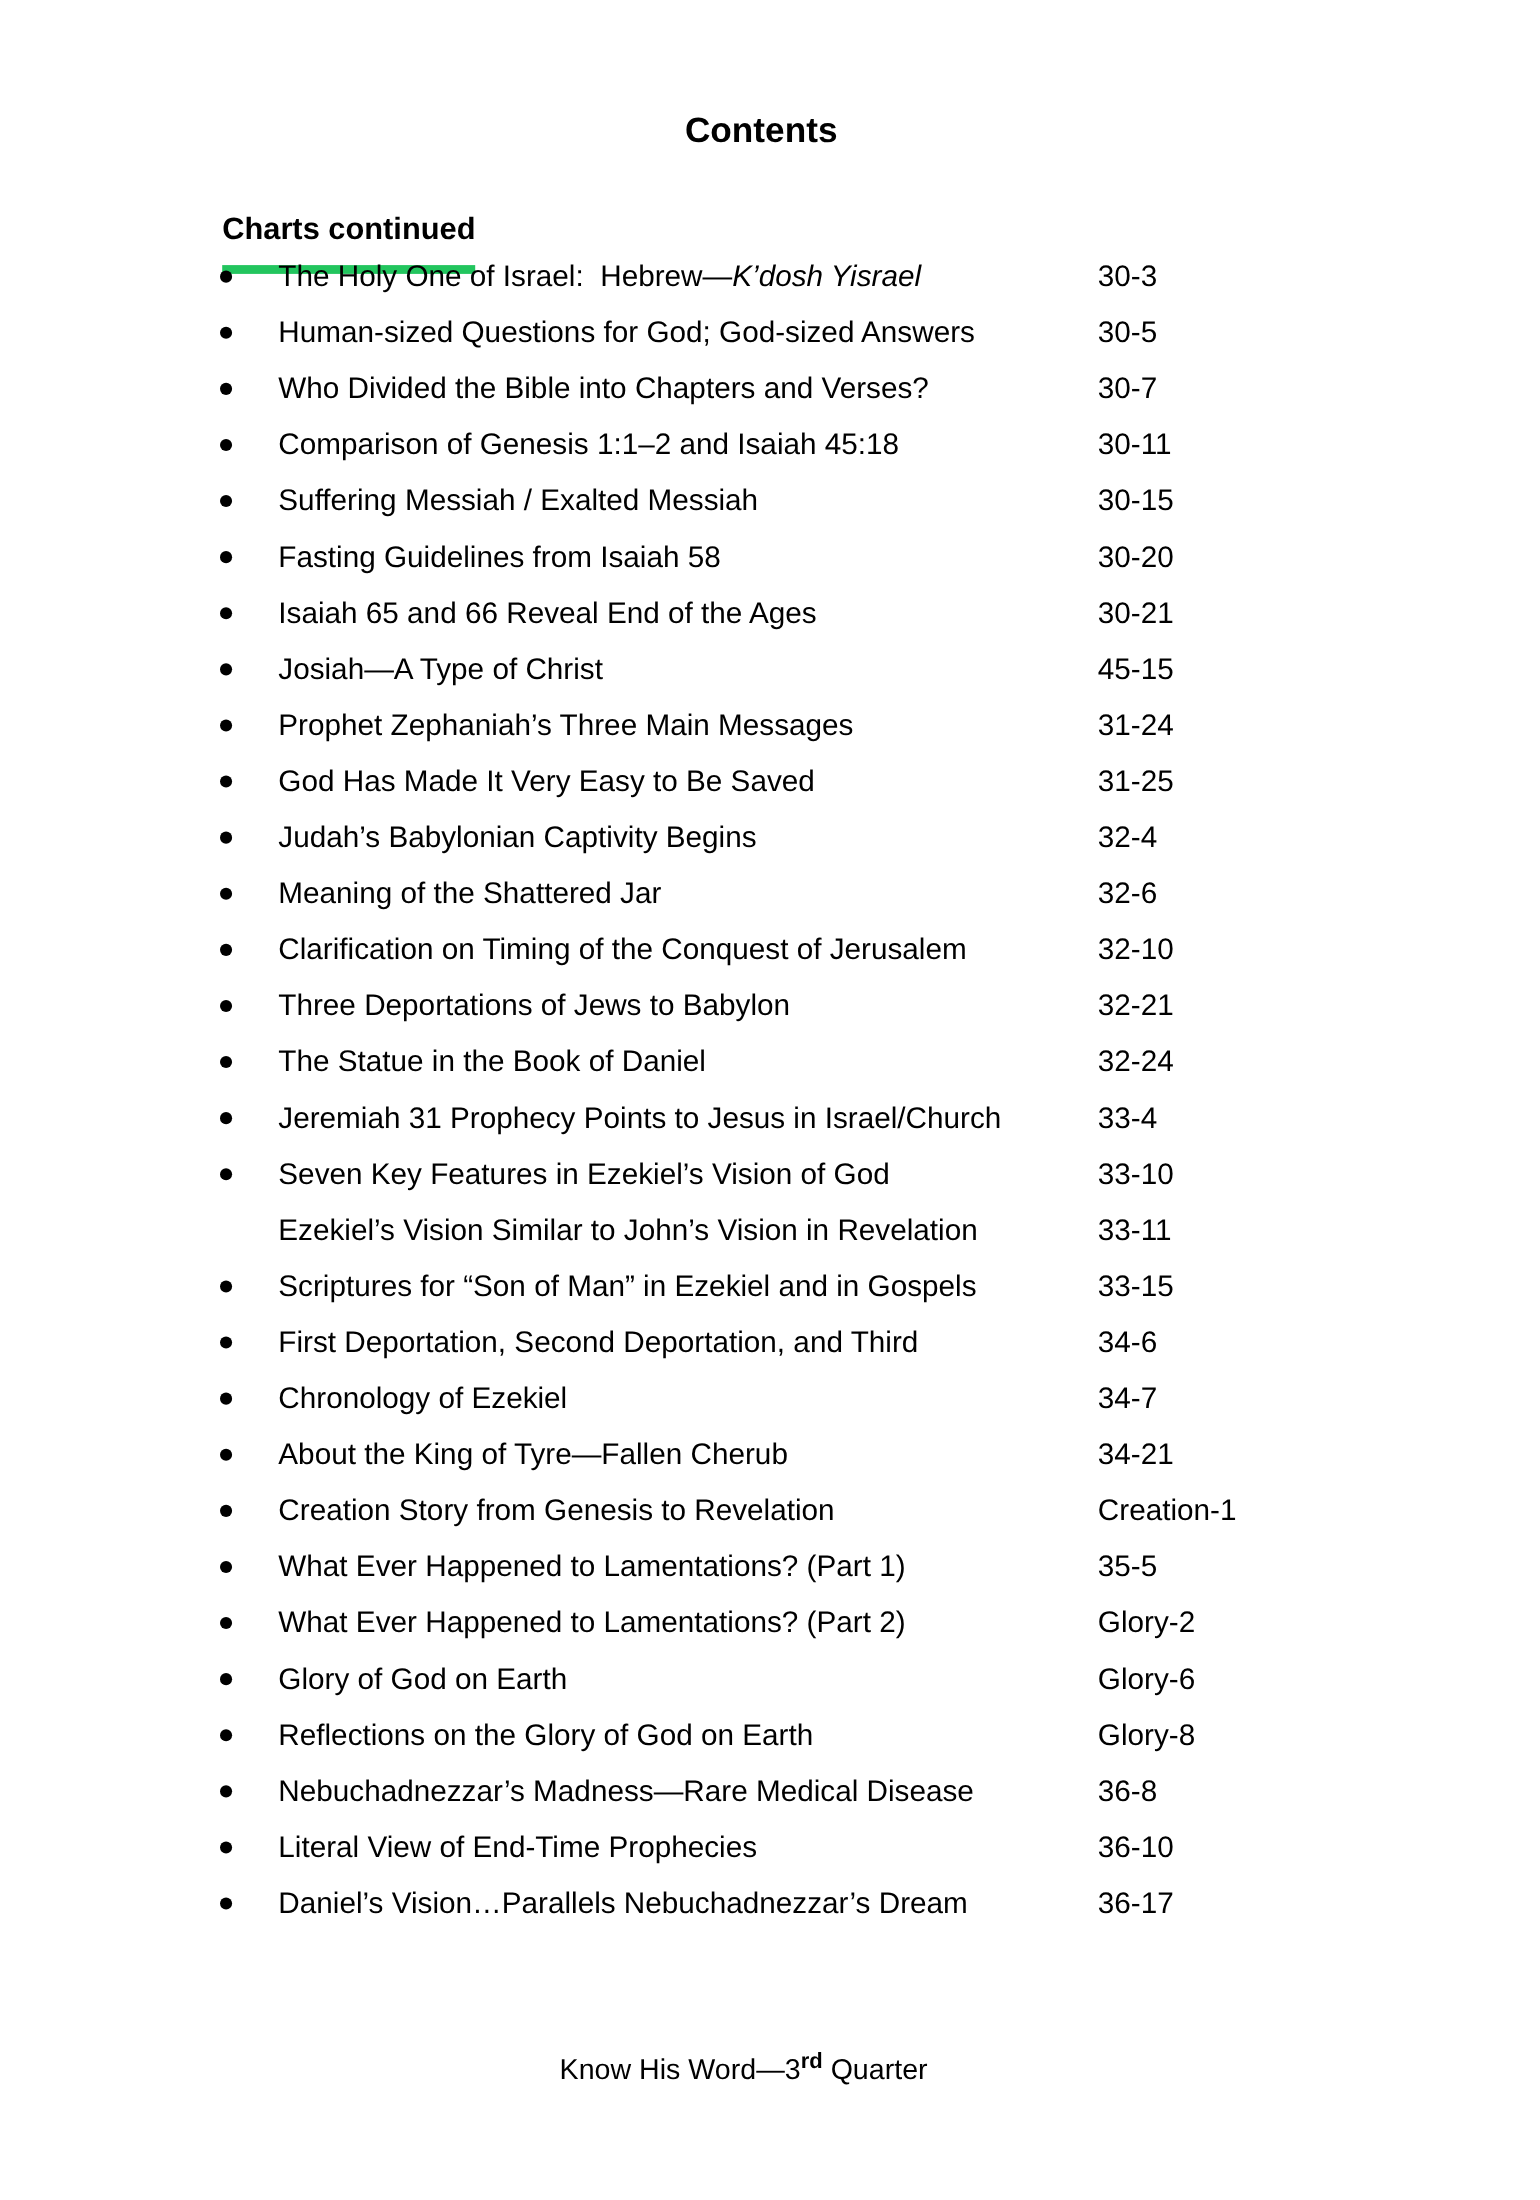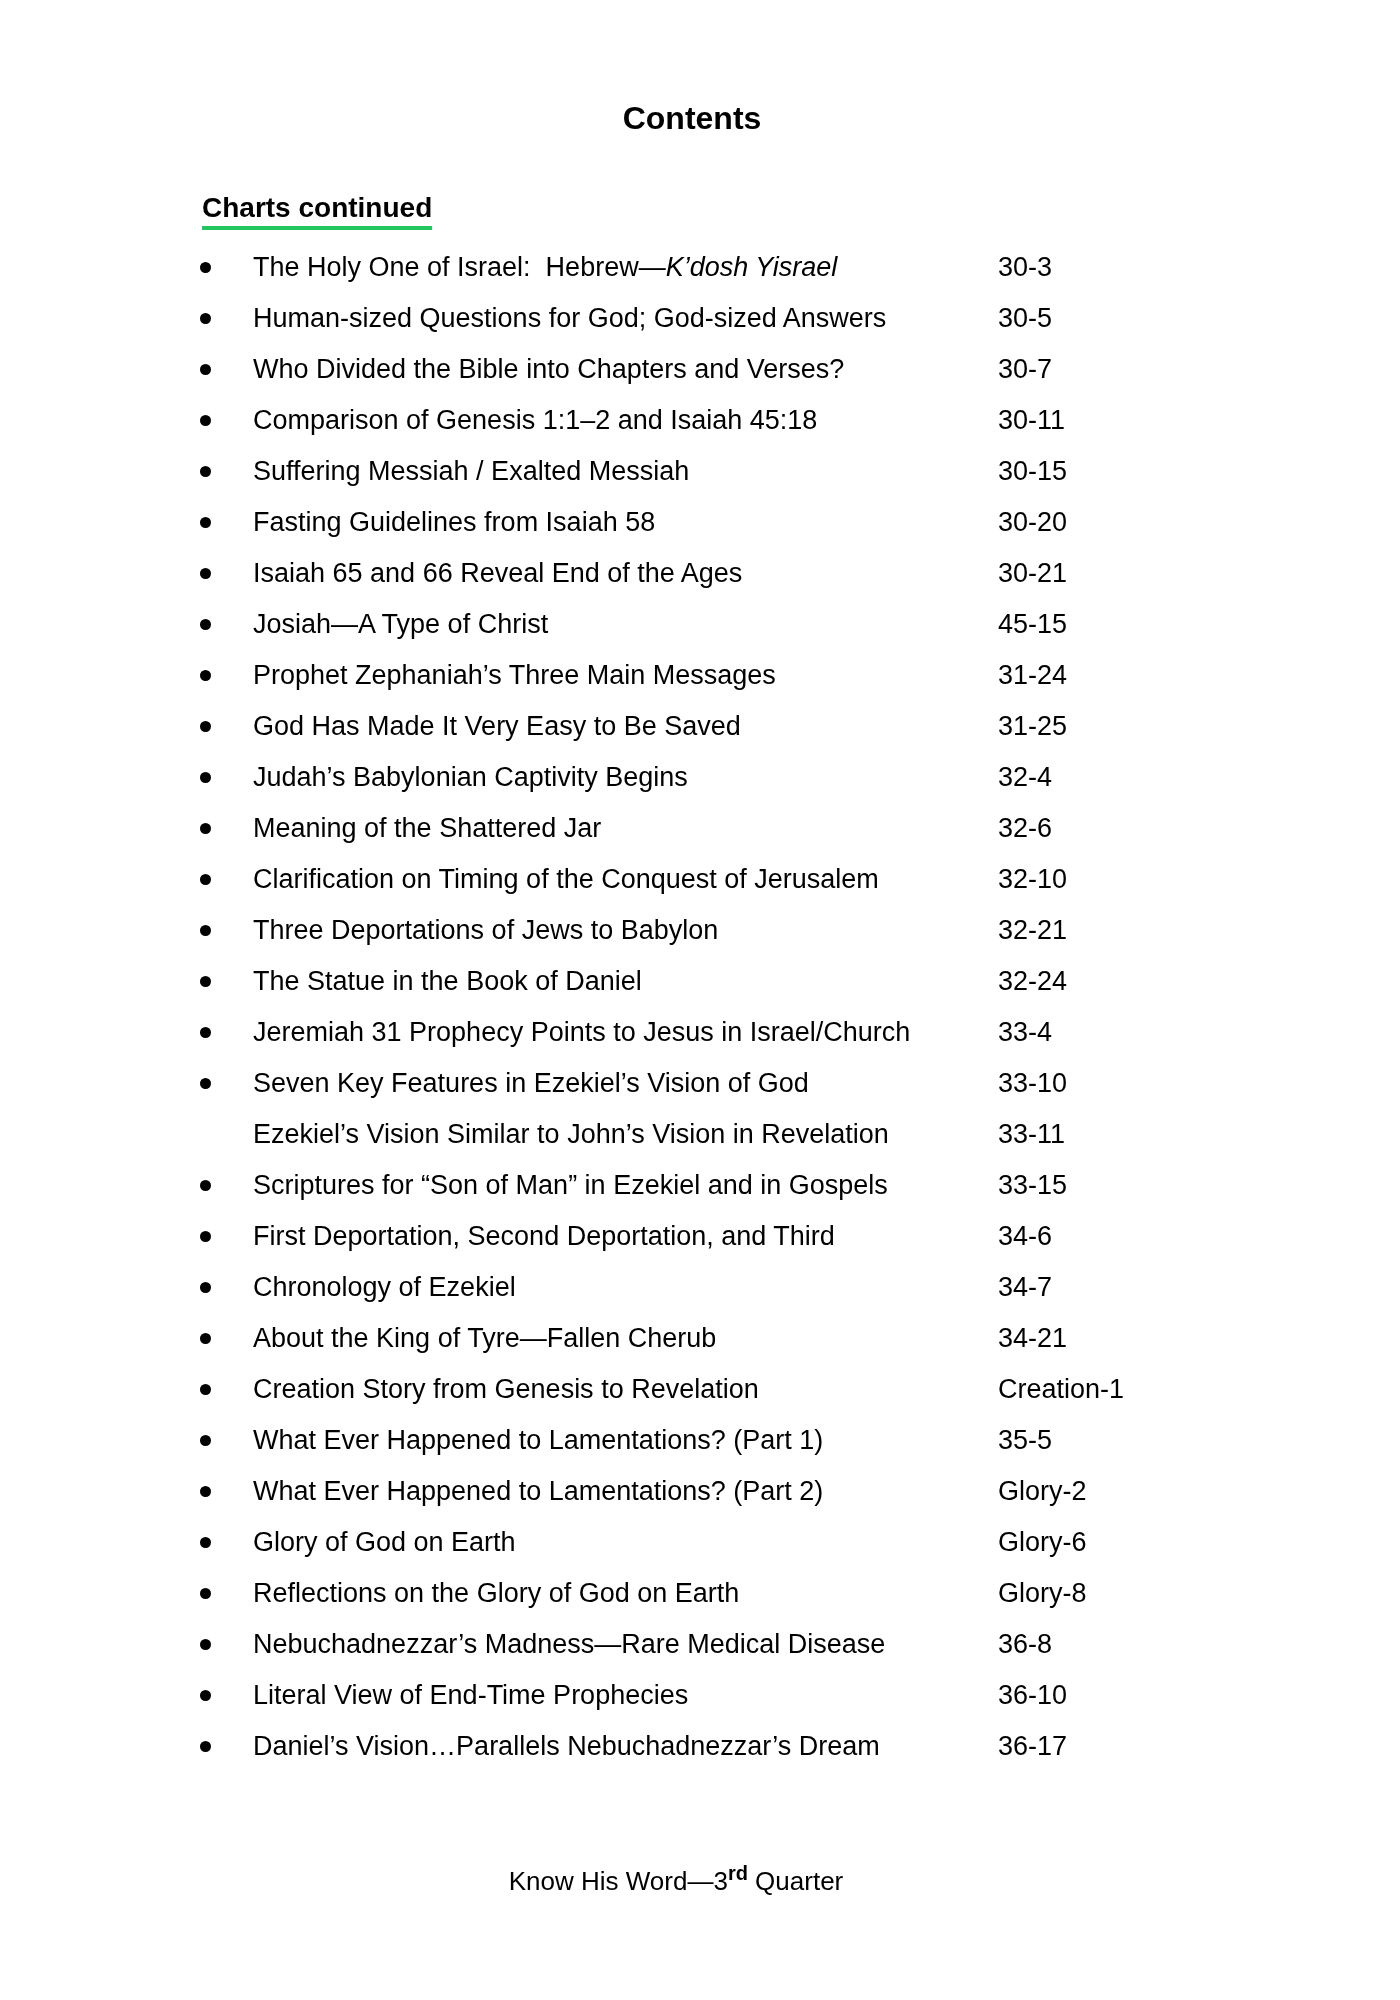--- a/index.html
+++ b/index.html
@@ -27,26 +27,26 @@
     position: absolute;
     top: 194px;
     left: 202px;
     margin: 0;
     font-size: 28px;
     font-weight: bold;
     line-height: 1;
   }
   .section-heading .underline {
     display: inline-block;
-    border-bottom: 4px solid #22c55e;
-    padding-bottom: 4px;
+    border-bottom: 8px solid #22c55e;
+    padding-bottom: 19px;
   }
   .toc {
     position: absolute;
-    top: 242px;
+    top: 226px;
     left: 0;
     width: 1128px;
   }
   .toc-row {
     position: relative;
     height: 51px;
     line-height: 51px;
     font-size: 27px;
   }
   .bullet {

